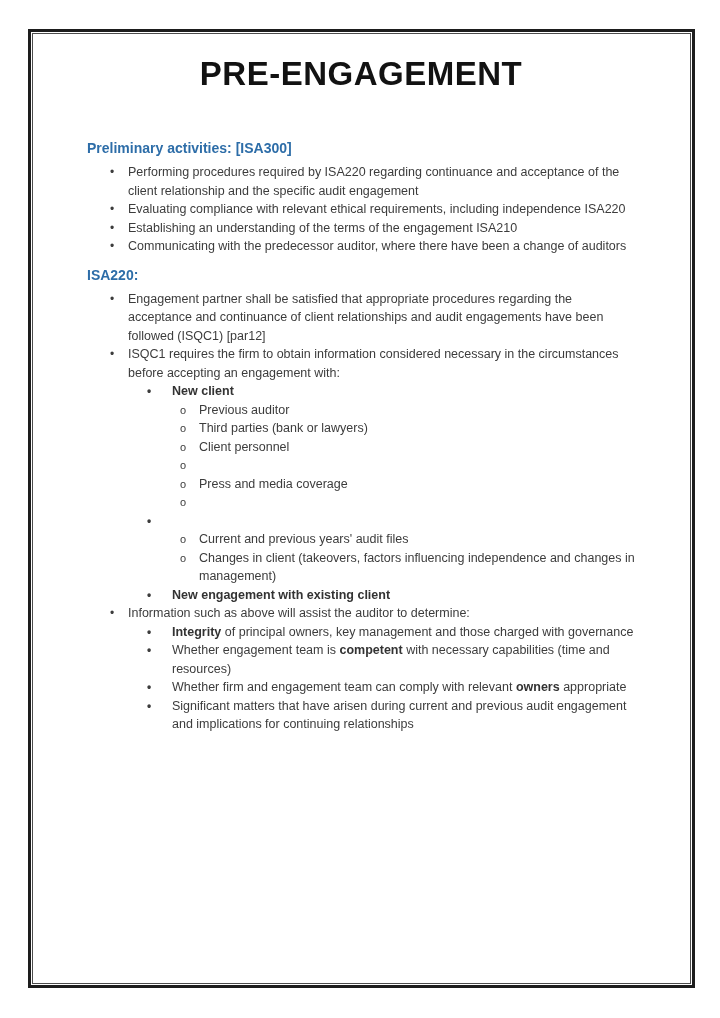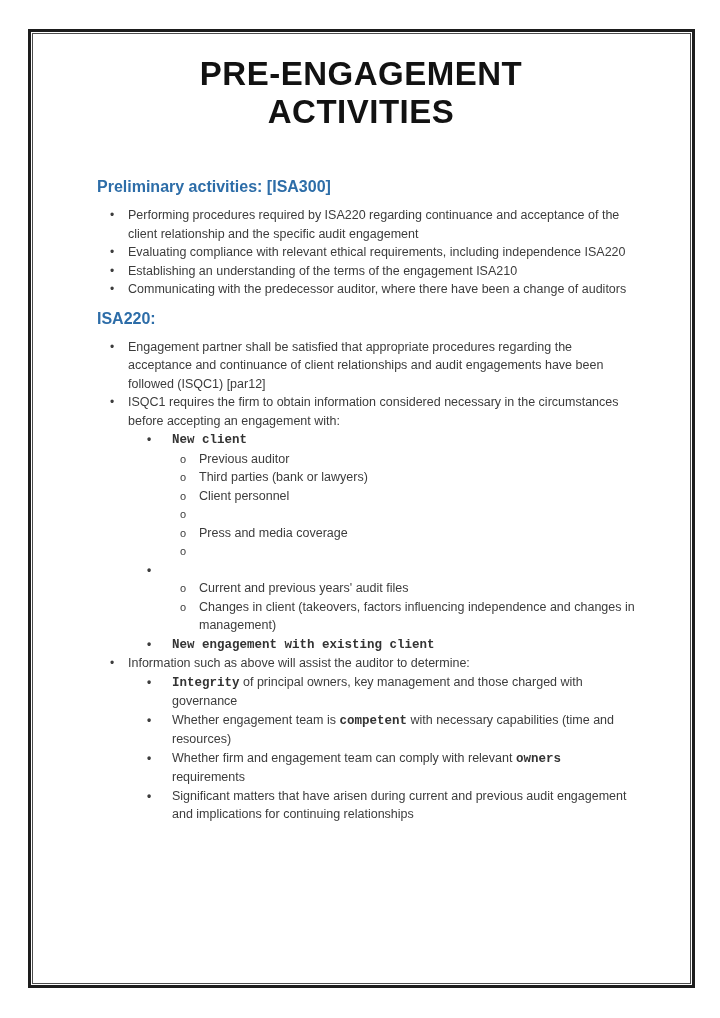--- a/index.html
+++ b/index.html
@@ -37,22 +37,22 @@
     margin: 0 0 46px 0;
     text-align: center;
     font-size: 33px;
     line-height: 38px;
     font-weight: bold;
     letter-spacing: 0.5px;
     color: var(--title-black, #121212);
   }
   .doc-title span { display: block; }
   .sec-heading {
-    margin: 10px;
-    font-size: 16px;
+    margin: 0;
+    font-size: 14px;
     line-height: 19px;
     font-weight: bold;
     color: var(--heading-blue, #2d6da8);
   }
   .doc-section + .doc-section { margin-top: 10px; }
   .list { margin-top: 5px; }
   .item {
     display: flex;
     align-items: flex-start;
     font-size: 12.5px;
@@ -60,33 +60,32 @@
     color: var(--body-text, #3c3c3c);
   }
   .item .marker { flex: 0 0 auto; }
   .item .text { flex: 1 1 auto; }
   .lvl1 { padding-left: 23px; }
   .lvl1 .marker { width: 18px; font-size: 12px; }
   .lvl2 { padding-left: 60px; }
   .lvl2 .marker { width: 25px; font-weight: bold; font-size: 12px; }
   .lvl3 { padding-left: 93px; }
   .lvl3 .marker { width: 19px; font-size: 11px; line-height: 18.5px; }
-  .item b { font-weight: bold; color: #333333; font-family: Liberation Mono, monospace; }
+  .item b { font-weight: bold; color: #333333; }
 </style>
 </head>
 <body>
 
 <div class="page">
   <div class="frame">
     <div class="frame-inner"></div>
   </div>
   <div class="content">
     <h1 class="doc-title">
       <span>PRE-ENGAGEMENT</span>
-      <span>ACTIVITIES</span>
     </h1>
     <div id="sections">
         <section class="doc-section">
           <h2 class="sec-heading">Preliminary activities: [ISA300]</h2>
           <div class="list">
             <div class="item lvl1">
               <span class="marker">•</span>
               <span class="text"><span>Performing procedures required by ISA220 regarding continuance and acceptance of the client relationship and the specific audit engagement</span></span>
             </div>
             <div class="item lvl1">
@@ -162,21 +161,21 @@
             <div class="item lvl2">
               <span class="marker">•</span>
               <span class="text"><b>Integrity</b><span> of principal owners, key management and those charged with governance</span></span>
             </div>
             <div class="item lvl2">
               <span class="marker">•</span>
               <span class="text"><span>Whether engagement team is </span><b>competent</b><span> with necessary capabilities (time and resources)</span></span>
             </div>
             <div class="item lvl2">
               <span class="marker">•</span>
-              <span class="text"><span>Whether firm and engagement team can comply with relevant </span><b>owners</b><span> requirements</span></span>
+              <span class="text"><span>Whether firm and engagement team can comply with relevant </span><b>owners</b><span> appropriate</span></span>
             </div>
             <div class="item lvl2">
               <span class="marker">•</span>
               <span class="text"><span>Significant matters that have arisen during current and previous audit engagement and implications for continuing relationships</span></span>
             </div>
           </div>
         </section>
       </div>
   </div>
 </div>

